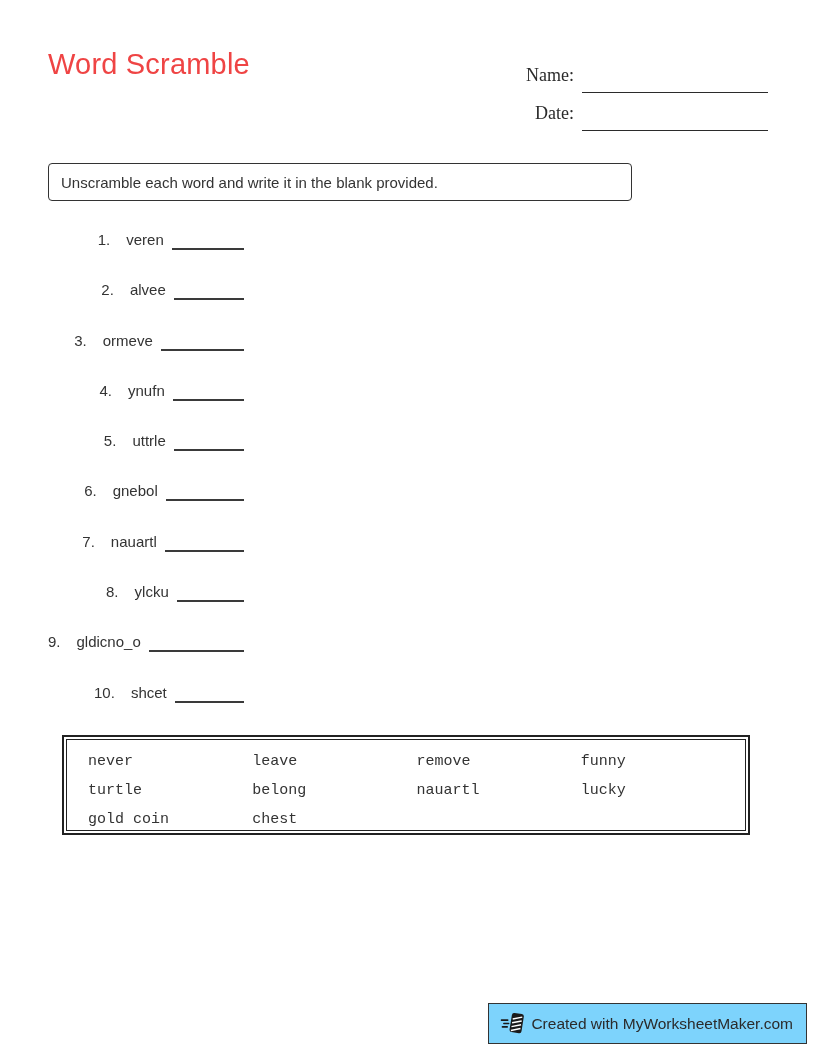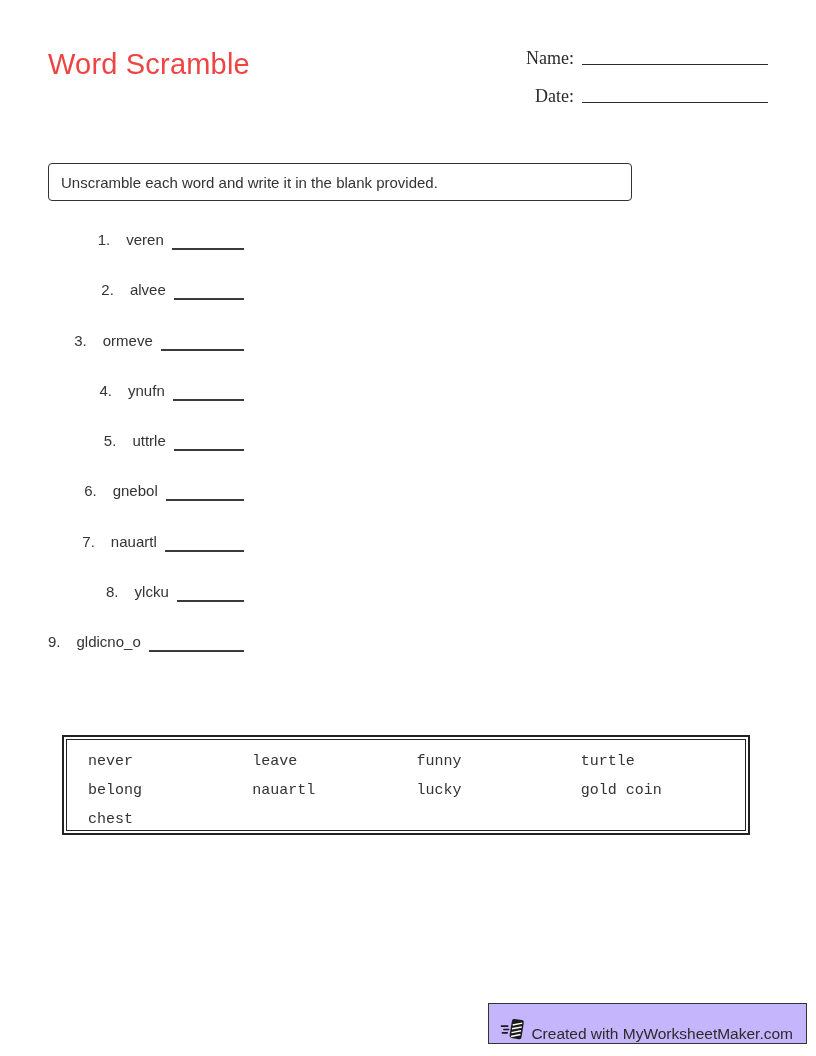--- a/index.html
+++ b/index.html
@@ -26,23 +26,24 @@
   }
 
   .name-date {
     position: absolute;
     top: 48px;
     left: 516px;
     width: 252px;
   }
   .nd-row {
     display: flex;
-    align-items: flex-start;
+    align-items: flex-end;
     height: 30px;
     margin-bottom: 8px;
+    margin-top: 8px;
   }
   .nd-label {
     font-family: "Liberation Serif", "DejaVu Serif", serif;
     font-size: 18px;
     color: #2b2b2b;
     width: 58px;
     text-align: right;
     margin-right: 8px;
     white-space: nowrap;
   }
@@ -130,23 +131,23 @@
     line-height: 29px;
   }
 
   
   .footer-credit {
     position: absolute;
     right: 9px;
     top: 1003px;
     height: 41px;
     border: 1px solid #333333;
-    background: #c4b5fd;
+    background: #7dd3fc;
     display: flex;
-    align-items: flex-end;
+    align-items: center;
     gap: 4px;
     padding: 0 13px 0 11px;
     font-size: 15.5px;
     color: #2b2b2b;
   }
   .credit-icon {
     display: inline-flex;
     width: 27px;
     height: 27px;
   }
@@ -203,28 +204,32 @@
   </li>
 
   <li class="scramble-item">
     <span class="item-num">8.</span><span class="item-word">ylcku</span><span class="item-blank" style="width: 67px;"></span>
   </li>
 
   <li class="scramble-item">
     <span class="item-num">9.</span><span class="item-word">gldicno_o</span><span class="item-blank" style="width: 95px;"></span>
   </li>
 
+  <li class="scramble-item">
+    <span class="item-num">10.</span><span class="item-word">shcet</span><span class="item-blank" style="width: 69px;"></span>
+  </li>
 </ol>
 
   <div class="word-bank-outer">
     <div class="word-bank-inner" id="word-bank-grid">
   <span class="bank-word">never</span>
 
   <span class="bank-word">leave</span>
 
+  <span class="bank-word">remove</span>
 
   <span class="bank-word">funny</span>
 
   <span class="bank-word">turtle</span>
 
   <span class="bank-word">belong</span>
 
   <span class="bank-word">nauartl</span>
 
   <span class="bank-word">lucky</span>

